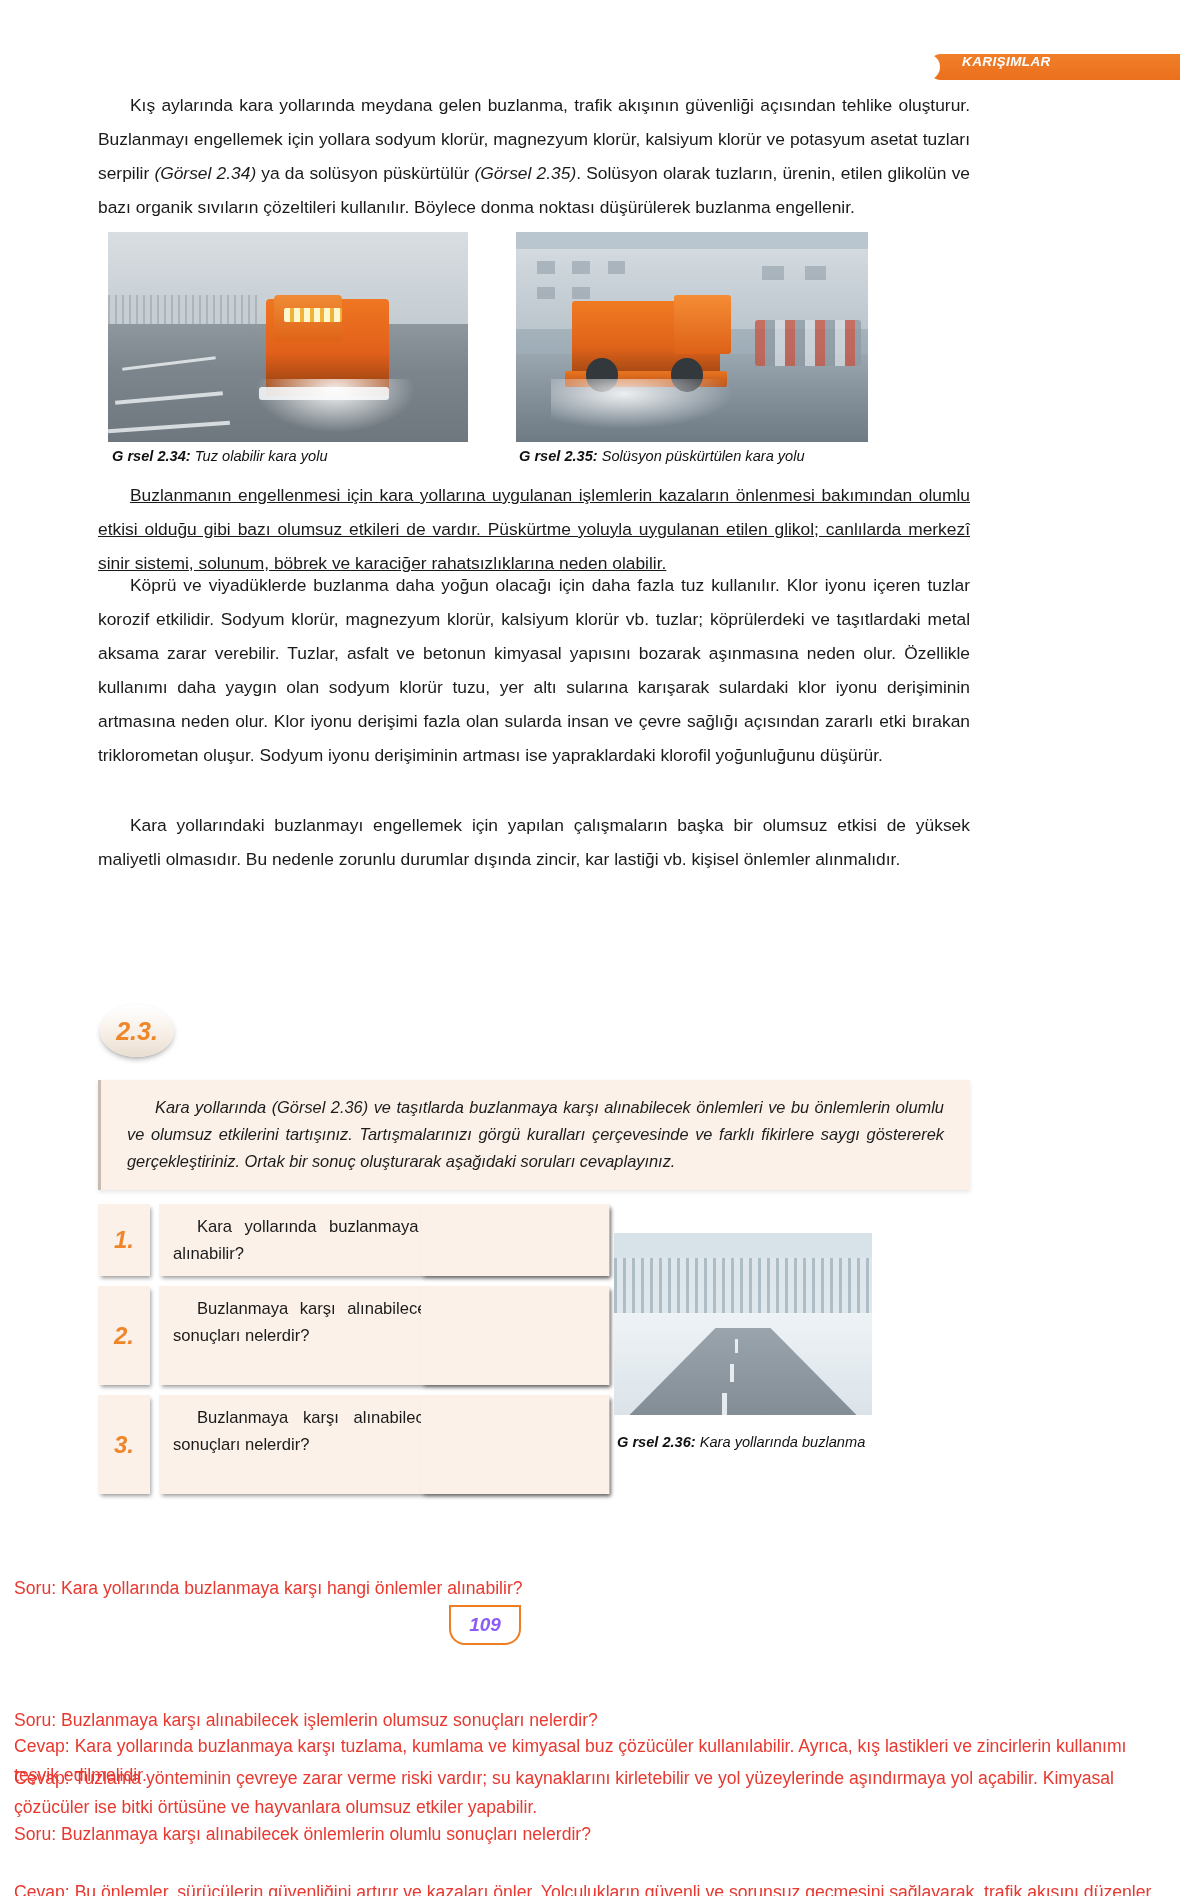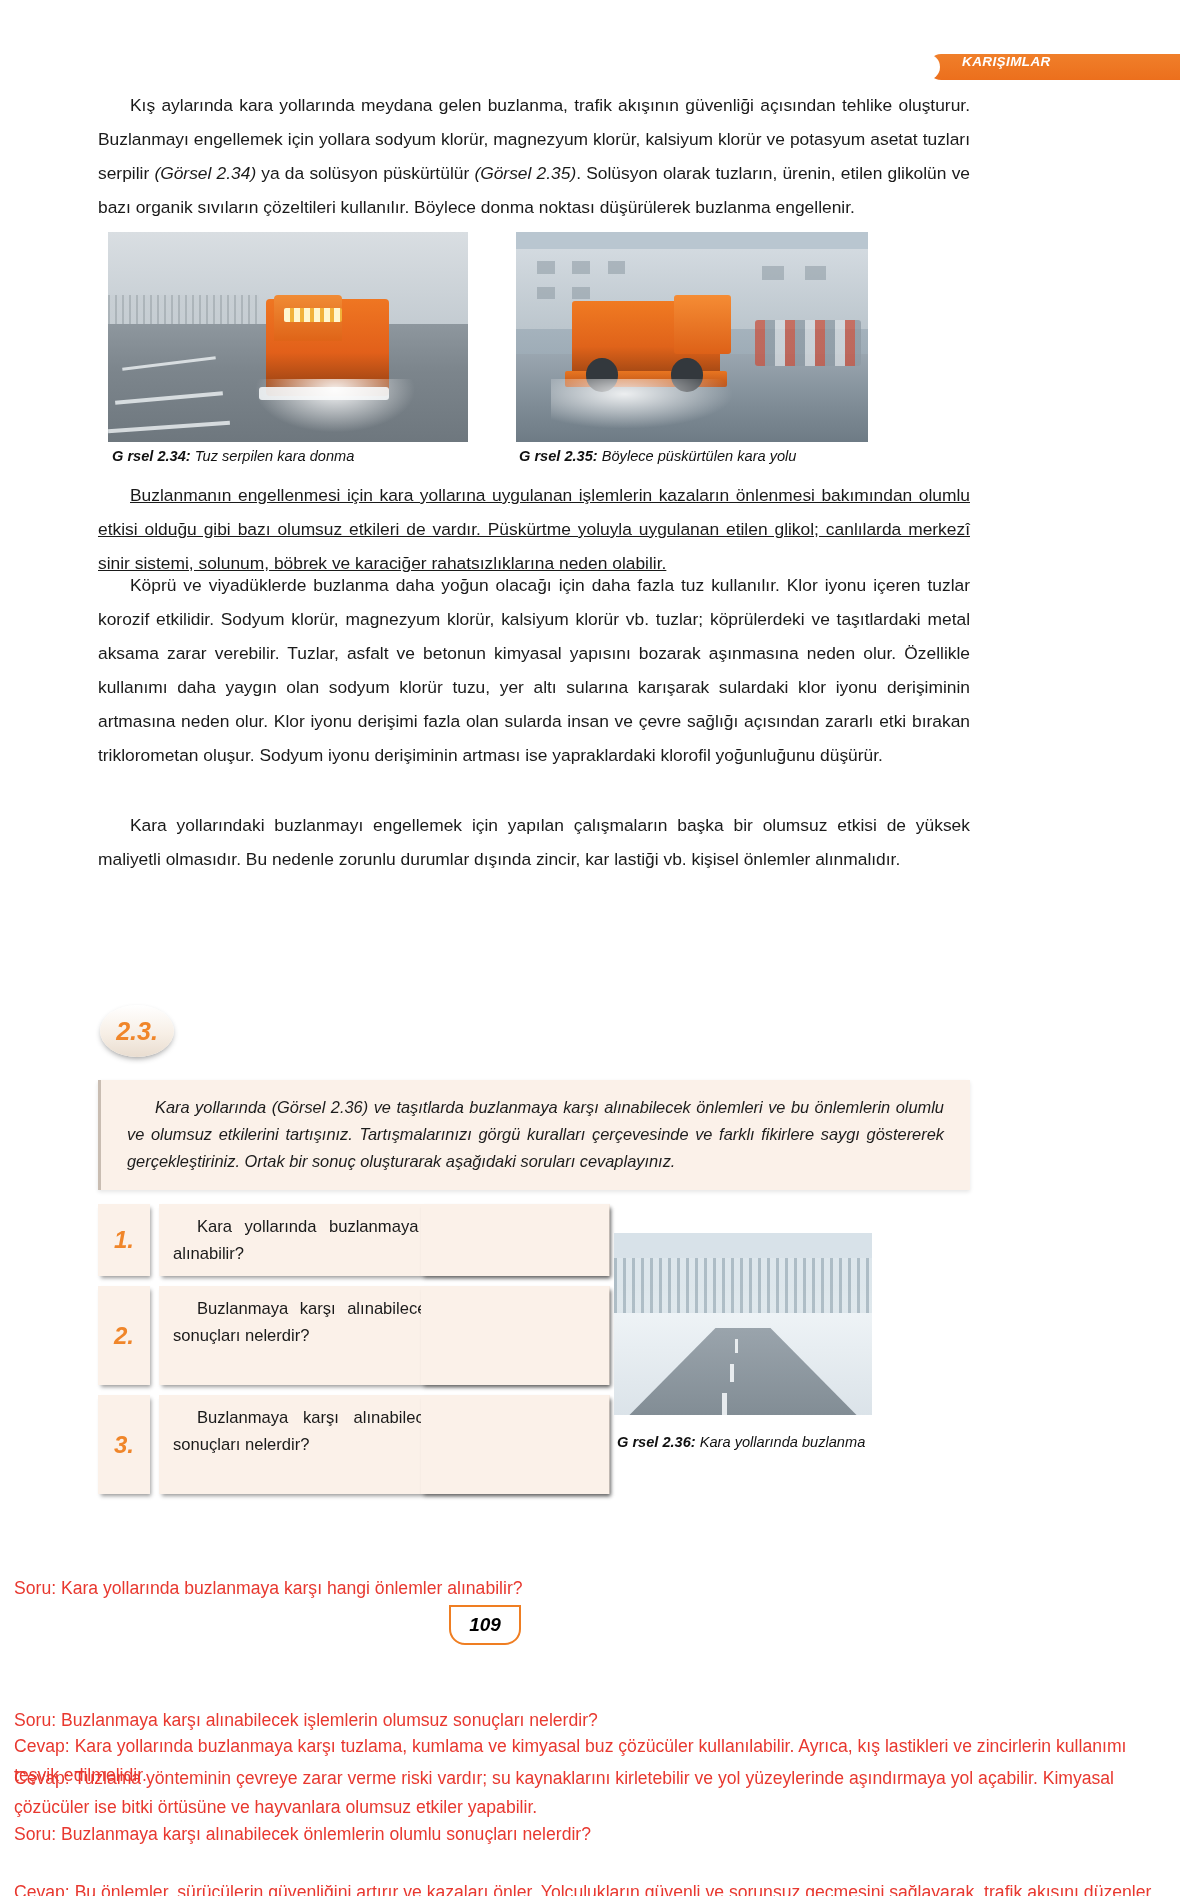--- a/index.html
+++ b/index.html
@@ -169,21 +169,21 @@
     box-shadow:2px 3px 4px -1px rgba(0,0,0,.40);
   }
 
   
   .pageno{
     position:absolute; left:449px; top:1605px; width:72px; height:40px;
     background:#ffffff;
     border:2px solid #ef7e22;
     border-radius:0 0 16px 16px;
     display:flex; align-items:center; justify-content:center;
-    font-size:19px; font-style:italic; font-weight:bold; color:#000000;
+    font-size:19px; font-style:italic; font-weight:bold; color:#8b5cf6;
   }
 
   
   .qa{ position:absolute; left:14px; width:1154px; }
   .qa .line{
     font-size:17.6px; line-height:29px; color:#e8382f;
     font-family:"Liberation Sans", sans-serif;
   }
   .qa .line.ans{ margin-top:2px; }
 </style>
@@ -227,25 +227,25 @@
   <div class="p2-truck"></div>
   <div class="p2-cab"></div>
   <div class="p2-plow"></div>
   <div class="p2-wheel" style="left:20%;top:60%;width:9%;height:16%;"></div>
   <div class="p2-wheel" style="left:44%;top:60%;width:9%;height:16%;"></div>
   <div class="p2-spray"></div>
 </div>
 
 <div class="cap-line" style="left:112px;top:448px;">
   <b>G  rsel 2.34:</b>
-  <span>Tuz serpilen kara donma</span>
+  <span>Tuz olabilir kara yolu</span>
 </div>
 <div class="cap-line" style="left:519px;top:448px;">
   <b>G  rsel 2.35:</b>
-  <span>Böylece püskürtülen kara yolu</span>
+  <span>Solüsyon püskürtülen kara yolu</span>
 </div>
 
 <div class="col" style="top:478px;text-decoration:underline;">
   <p class="body" id="p2"><span>Buzlanmanın engellenmesi için kara yollarına uygulanan işlemlerin kazaların önlenmesi bakımından olumlu etkisi olduğu gibi bazı olumsuz etkileri de vardır. Püskürtme yoluyla uygulanan etilen glikol; canlılarda merkezî sinir sistemi, solunum, böbrek ve karaciğer rahatsızlıklarına neden olabilir.</span></p>
 </div>
 <div class="col" style="top:568px;">
   <p class="body" id="p3"><span>Köprü ve viyadüklerde buzlanma daha yoğun olacağı için daha fazla tuz kullanılır. Klor iyonu içeren tuzlar korozif etkilidir. Sodyum klorür, magnezyum klorür, kalsiyum klorür vb. tuzlar; köprülerdeki ve taşıtlardaki metal aksama zarar verebilir. Tuzlar, asfalt ve betonun kimyasal yapısını bozarak aşınmasına neden olur. Özellikle kullanımı daha yaygın olan sodyum klorür tuzu, yer altı sularına karışarak sulardaki klor iyonu derişiminin artmasına neden olur. Klor iyonu derişimi fazla olan sularda insan ve çevre sağlığı açısından zararlı etki bırakan triklorometan oluşur. Sodyum iyonu derişiminin artması ise yapraklardaki klorofil yoğunluğunu düşürür.</span></p>
 </div>
 <div class="col" style="top:808px;">
   <p class="body" id="p4"><span>Kara yollarındaki buzlanmayı engellemek için yapılan çalışmaların başka bir olumsuz etkisi de yüksek maliyetli olmasıdır. Bu nedenle zorunlu durumlar dışında zincir, kar lastiği vb. kişisel önlemler alınmalıdır.</span></p>

